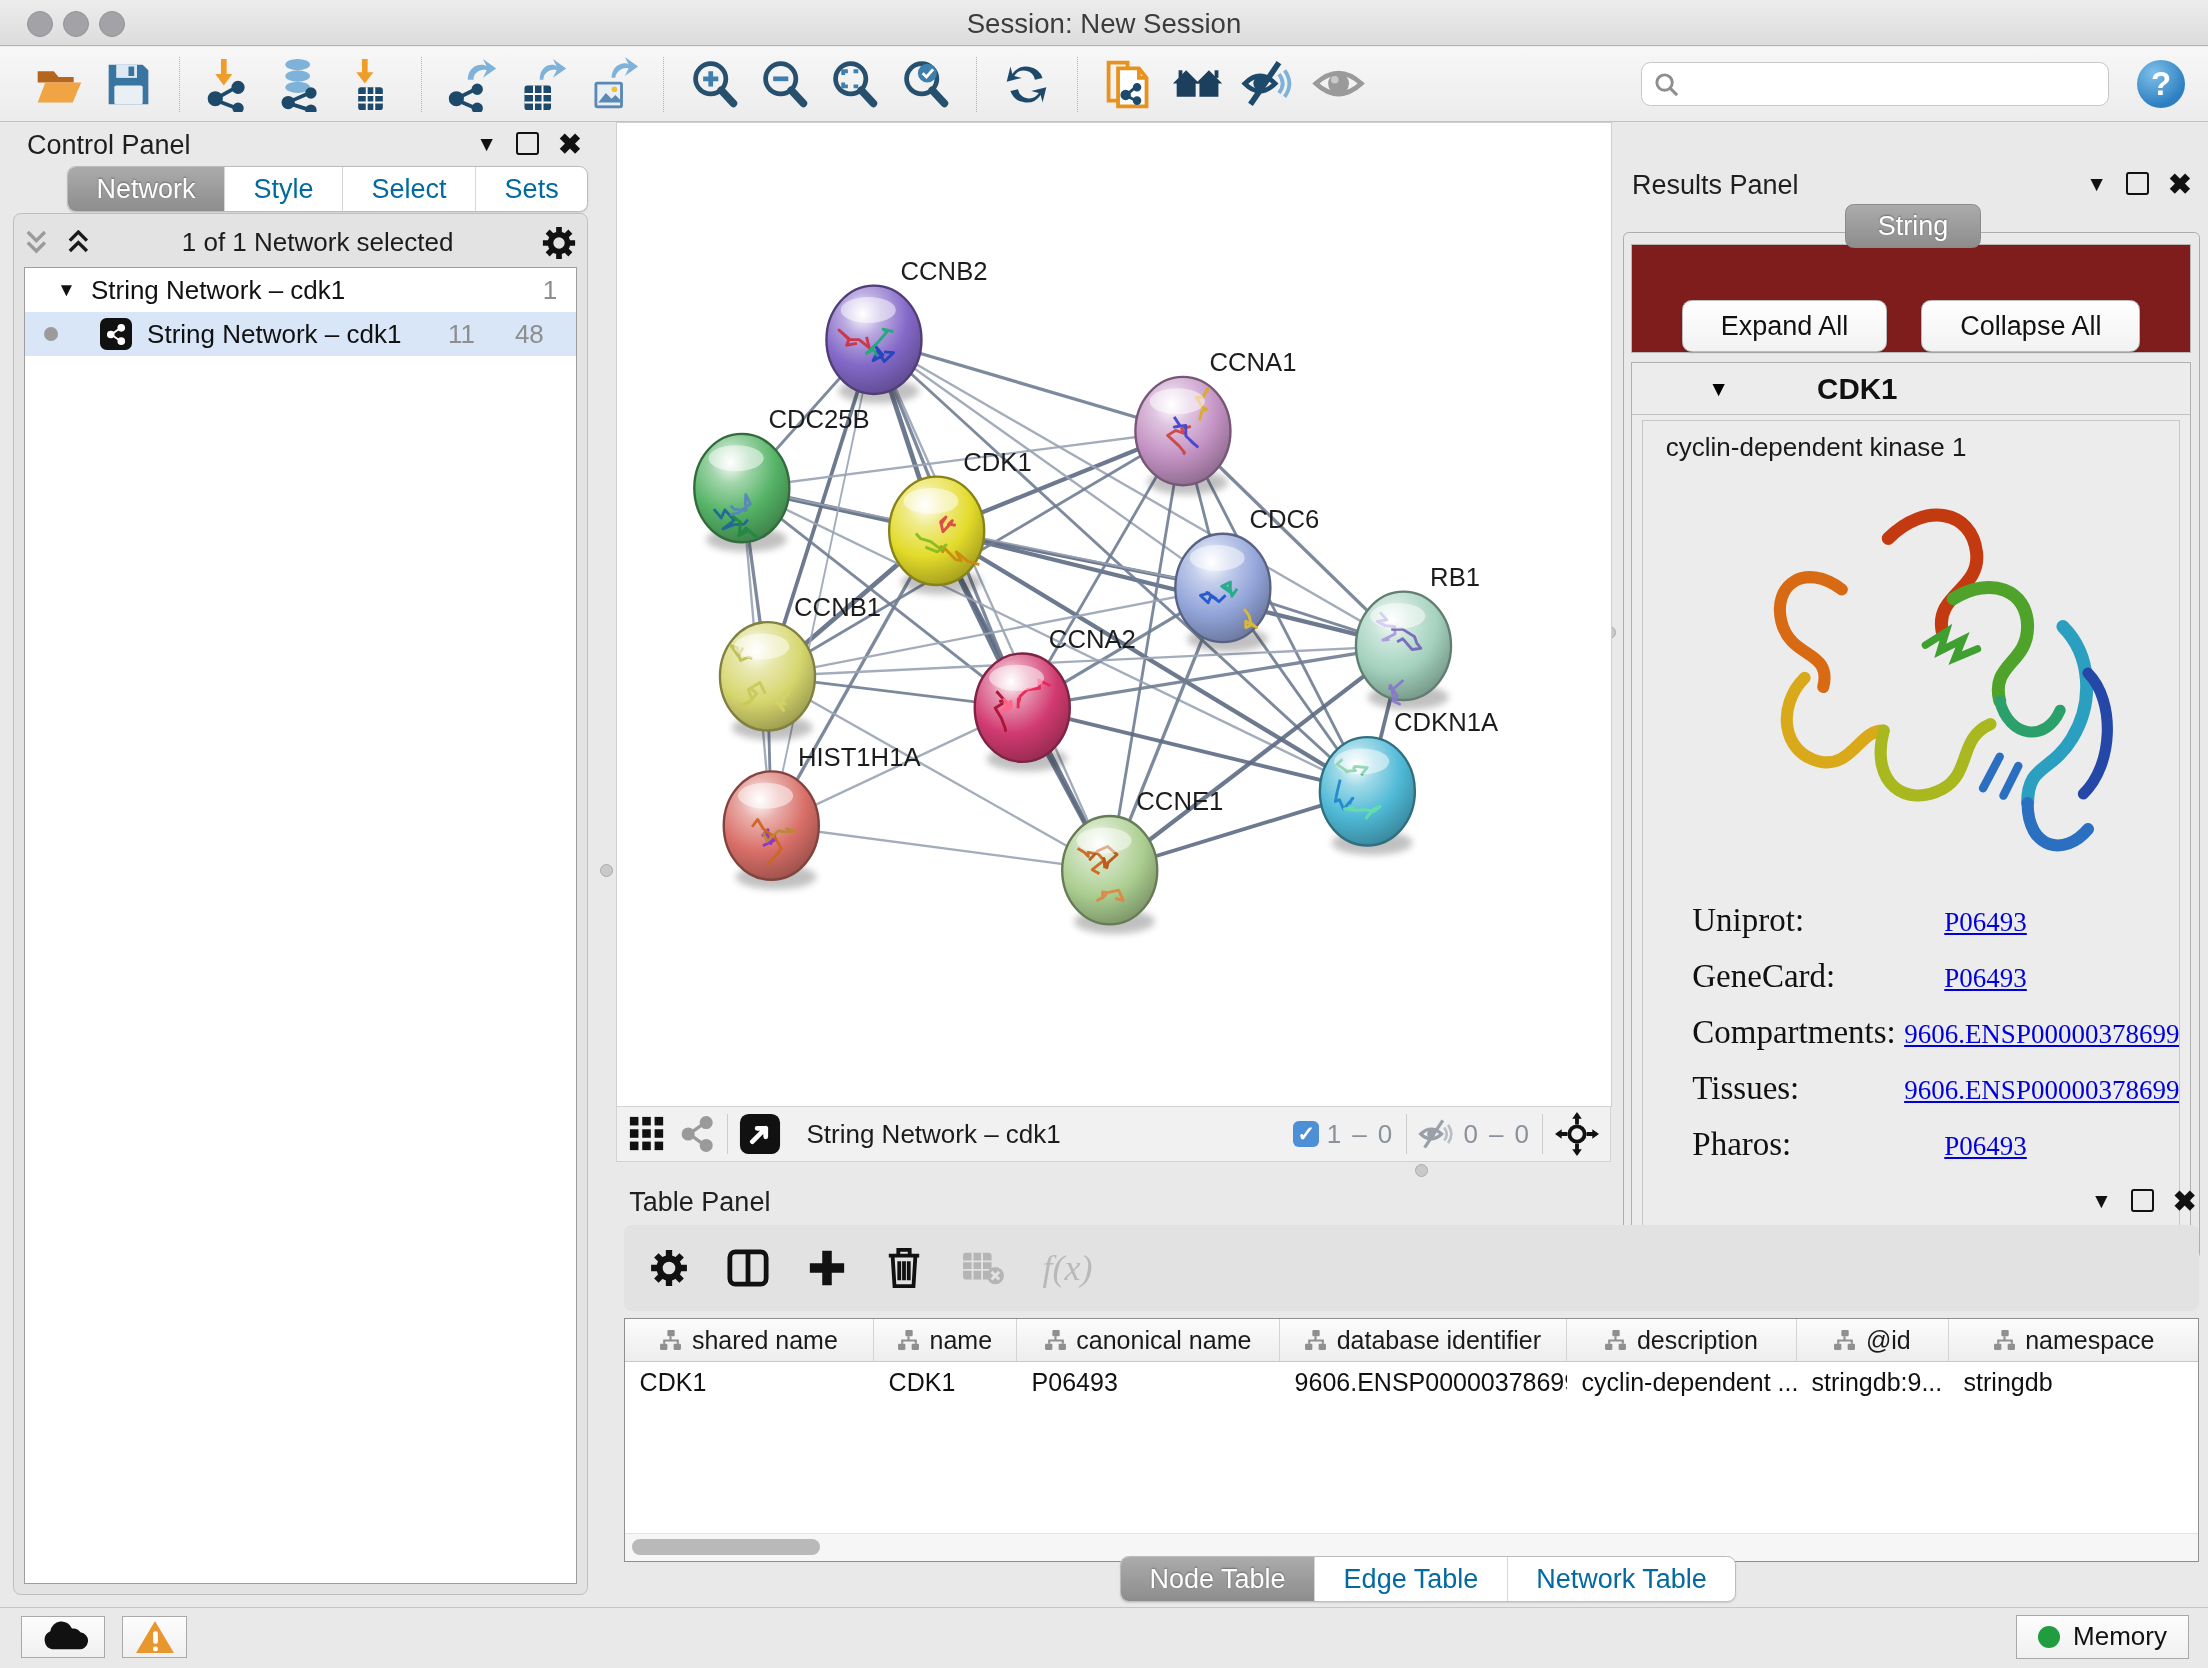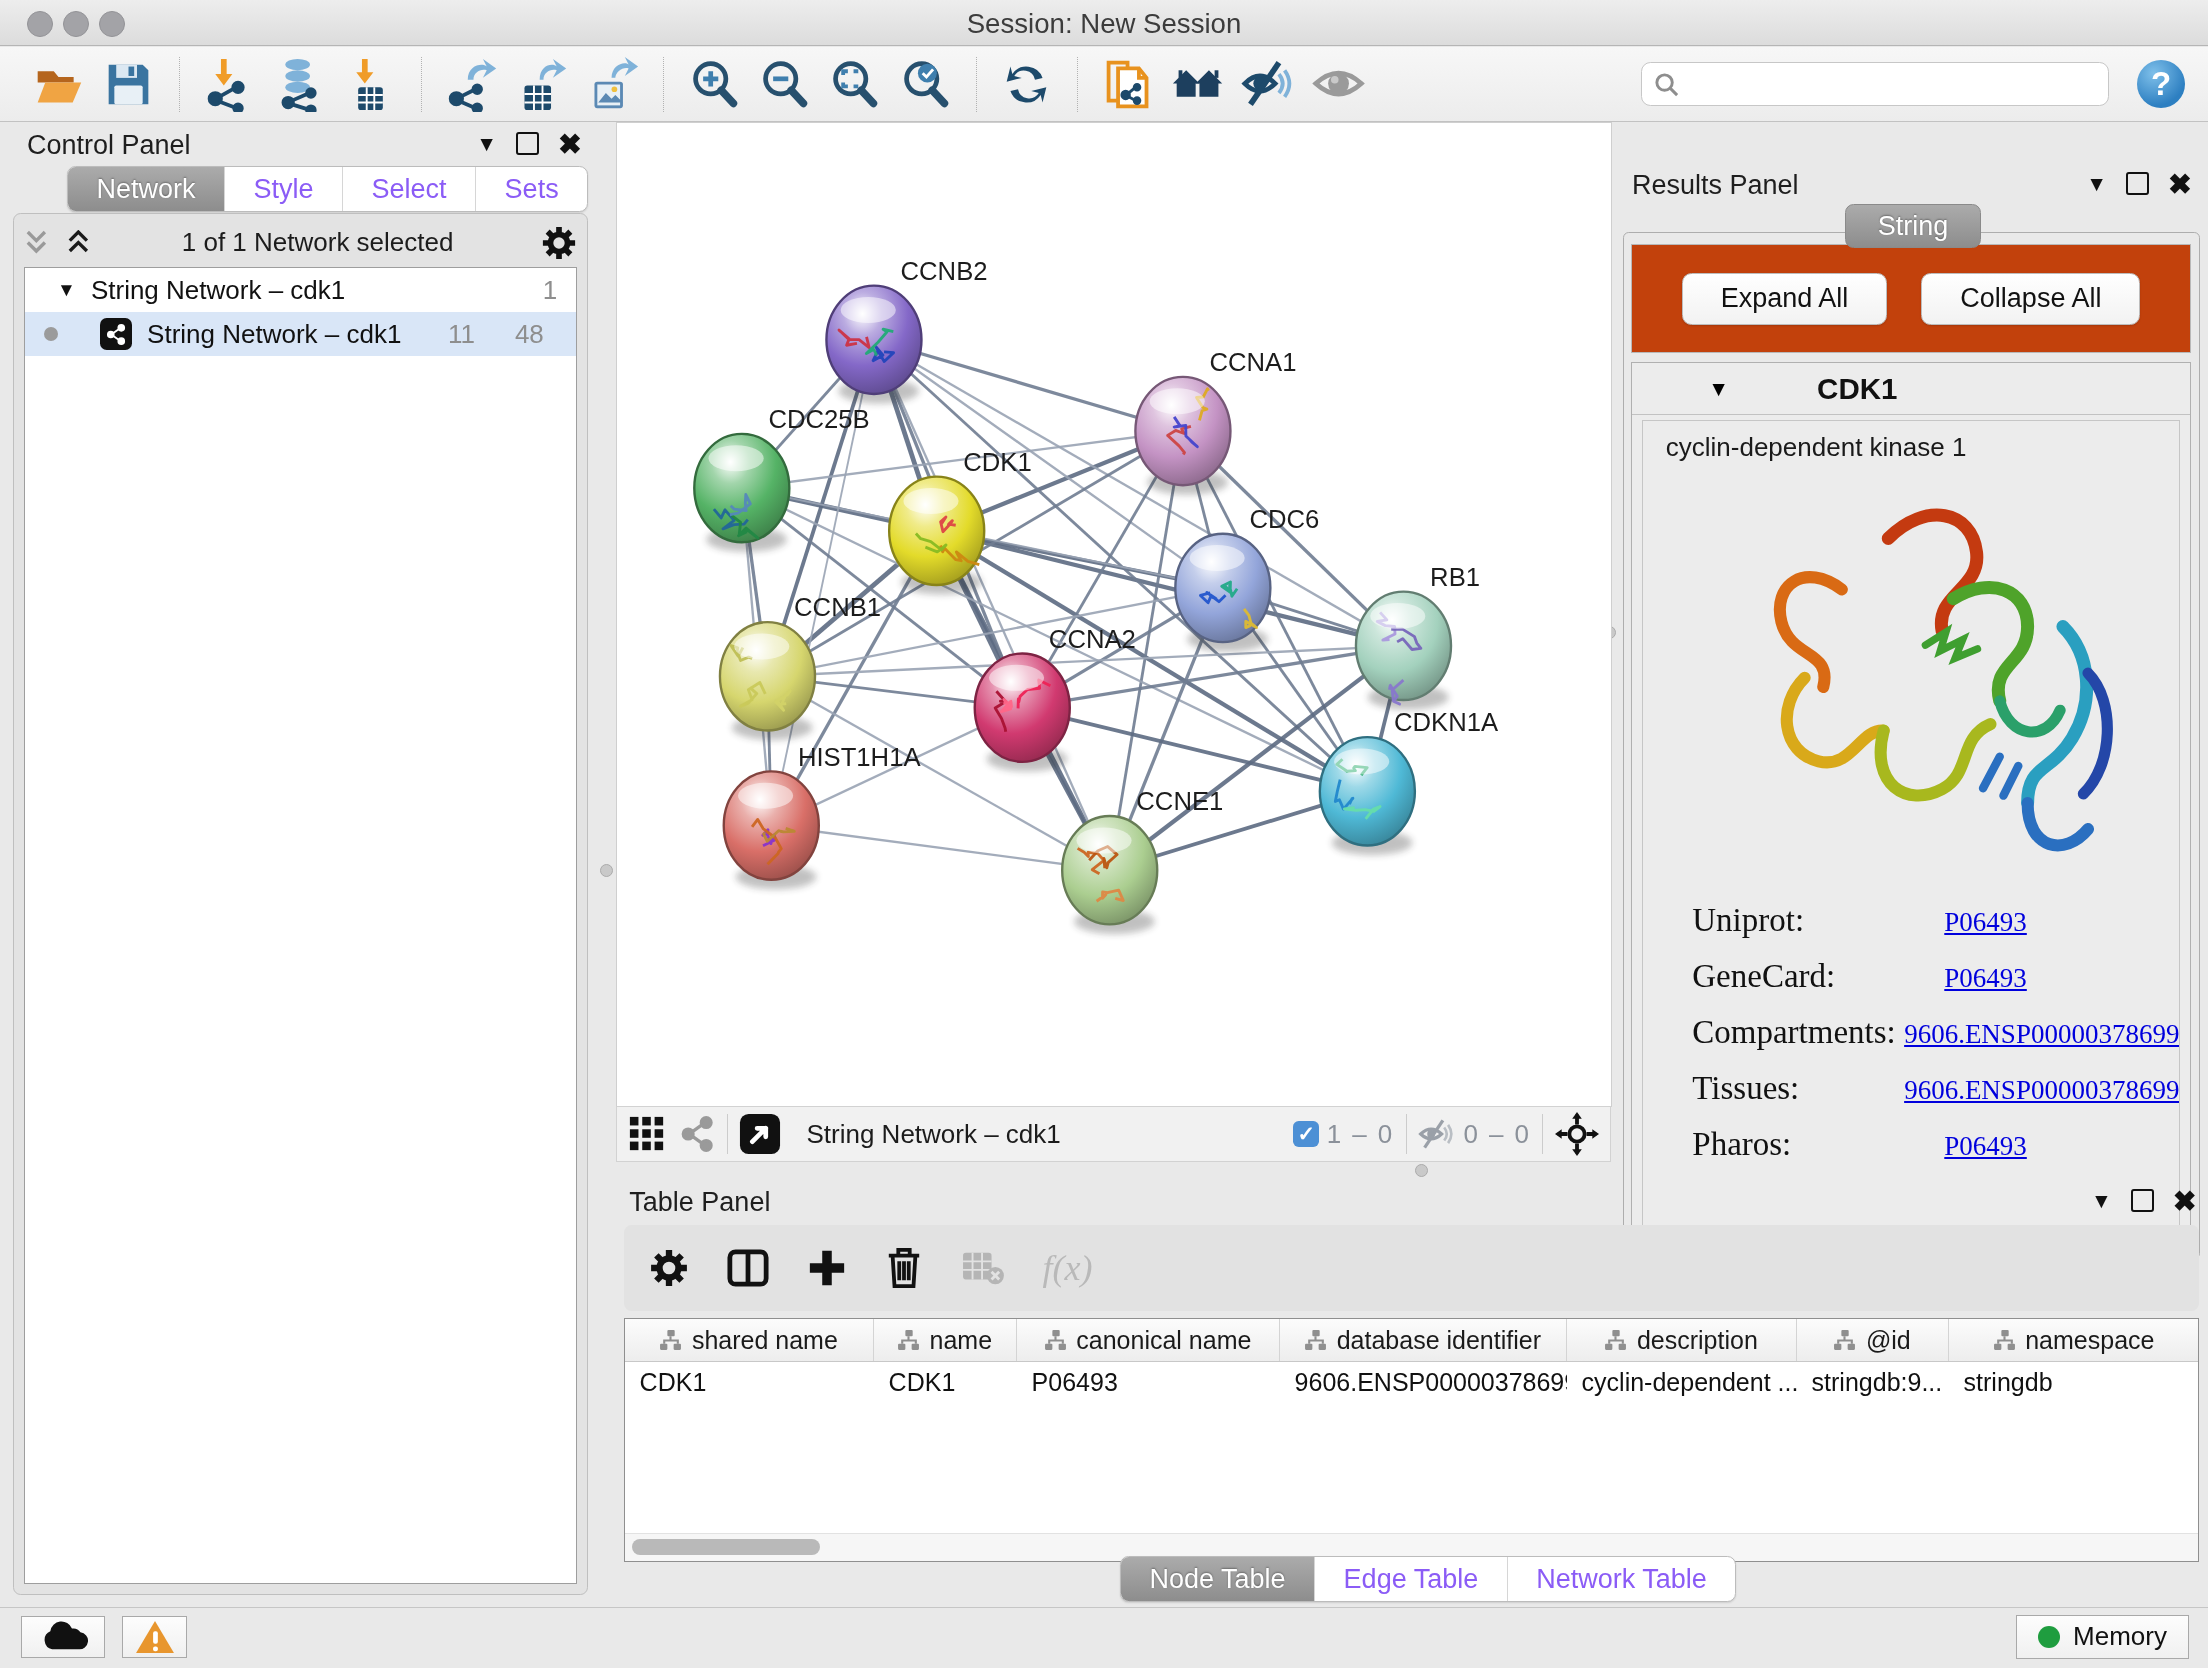--- a/index.html
+++ b/index.html
@@ -19,21 +19,21 @@
   .help{width:48px;height:48px;border-radius:50%;background:radial-gradient(circle at 35% 28%,#7fc0ea,#2d7fc1 70%);color:#fff;font-weight:bold;font-size:33px;display:flex;align-items:center;justify-content:center;margin-left:28.5px;}
 
   
   .p-head{position:absolute;left:0;right:0;top:0;height:44px;}
   .p-title{position:absolute;left:27px;top:7.6px;font-size:27px;color:#1e1e1e;}
   .wc{position:absolute;right:17px;top:7.6px;display:flex;align-items:center;gap:19px;}
   .wc .tri{font-size:21px;color:#111;}
   .wc .sq{width:19px;height:19px;border:2.9px solid #111;border-radius:2.9px;}
   .wc .xx{font-size:28.5px;font-weight:bold;color:#111;line-height:1;}
   .seg{display:inline-flex;border:1px solid #bcbcbc;border-radius:8.6px;overflow:hidden;background:#fff;box-shadow:0 1px 1.9px rgba(0,0,0,.12);}
-  .seg .seg-item{padding:6.7px 28.5px;font-size:27px;color:#8b5cf6;border-left:1px solid #d6d6d6;white-space:nowrap;}
+  .seg .seg-item{padding:6.7px 28.5px;font-size:27px;color:#0369a1;border-left:1px solid #d6d6d6;white-space:nowrap;}
   .seg .seg-item:first-child{border-left:none;}
   .seg .seg-item.active{background:linear-gradient(#ababab,#8d8d8d);color:#fff;text-shadow:0 -1px 1.9px rgba(0,0,0,.35);}
 
   
   .control-panel{position:absolute;left:0;top:122px;width:599px;height:1484px;}
   .cp-tabs{position:absolute;left:67px;top:44px;}
   .cp-box{position:absolute;left:13.3px;top:91px;right:11.4px;bottom:11.4px;border:1px solid #bfbfbf;border-radius:7.6px;background:#e3e3e3;}
   .cp-status{position:absolute;left:9.5px;right:9.5px;top:7.6px;height:42px;display:flex;align-items:center;}
   .cp-status .txt{flex:1;text-align:center;font-size:26px;color:#1c1c1c;}
   .cp-list{position:absolute;left:9.5px;right:9.5px;top:53px;bottom:9.5px;background:#fff;border:1.9px solid #9e9e9e;overflow:hidden;}
@@ -56,21 +56,21 @@
   .nf-sep{width:0;height:40px;border-left:1px solid #cccccc;margin:0 11.4px;}
   .nf-name{font-size:26px;color:#1c1c1c;margin-left:25px;}
   .nf-gray{font-size:26px;color:#8b919a;margin-left:7.6px;letter-spacing:1.9px;}
   .checkbox{width:26px;height:26px;border-radius:5.7px;background:#4d90d5;color:#fff;font-size:21px;font-weight:bold;display:flex;align-items:center;justify-content:center;}
 
   
   .results-panel{position:absolute;left:1617px;top:122px;width:592px;height:1046px;margin-top:40px;}
   .rp-tab{position:absolute;left:0;right:0;top:42px;text-align:center;z-index:3;}
   .rp-tab .pill{display:inline-block;background:linear-gradient(#ababab,#8d8d8d);color:#fff;font-size:27px;padding:5.7px 32px;border-radius:8.6px;border:1px solid #8a8a8a;text-shadow:0 -1px 1.9px rgba(0,0,0,.35);}
   .rp-outer{position:absolute;left:5.7px;right:9.5px;top:70px;bottom:-51px;border:1.9px solid #adadad;border-radius:5.7px;background:#e9e9e9;}
-  .rp-btnbox{position:absolute;left:7.6px;right:7.6px;top:11.4px;height:107px;border:1.9px solid #b8b8b8;background:#c2410c;display:flex;align-items:center;justify-content:center;gap:34px;}
+  .rp-btnbox{position:absolute;left:7.6px;right:7.6px;top:11.4px;height:107px;border:1.9px solid #b8b8b8;background:#7f1d1d;display:flex;align-items:flex-end;justify-content:center;gap:34px;}
   .rp-btn{background:linear-gradient(#ffffff,#f2f2f2);border:1px solid #bdbdbd;border-radius:9.5px;font-size:27px;padding:9.5px 38px;color:#111;box-shadow:0 1px 1.9px rgba(0,0,0,.15);}
   .rp-entry{position:absolute;left:7.6px;right:7.6px;top:129px;bottom:11.4px;border:1.9px solid #b0b0b0;background:#ececec;}
   .rp-ehead{height:51px;display:flex;align-items:center;border-bottom:1.9px solid #c2c2c2;}
   .rp-ehead .caret{font-size:21px;margin-left:76px;}
   .rp-ehead .gene{font-size:29.5px;font-weight:bold;margin-left:88px;color:#111;}
   .rp-inner{position:absolute;left:9.5px;right:9.5px;top:57px;bottom:11.4px;border:1px solid #c6c6c6;background:#ececec;overflow:hidden;}
   .rp-desc{font-size:26px;color:#1a1a1a;padding:11.4px 0 0 23px;}
   .rp-protein{display:block;margin:15px auto 0 auto;}
   .rp-cross{font-family:"Liberation Serif",serif;padding:5.7px 0 0 28.5px;}
   .rp-cross .ct{font-size:28.5px;font-weight:bold;color:#111;margin-bottom:13.3px;}

